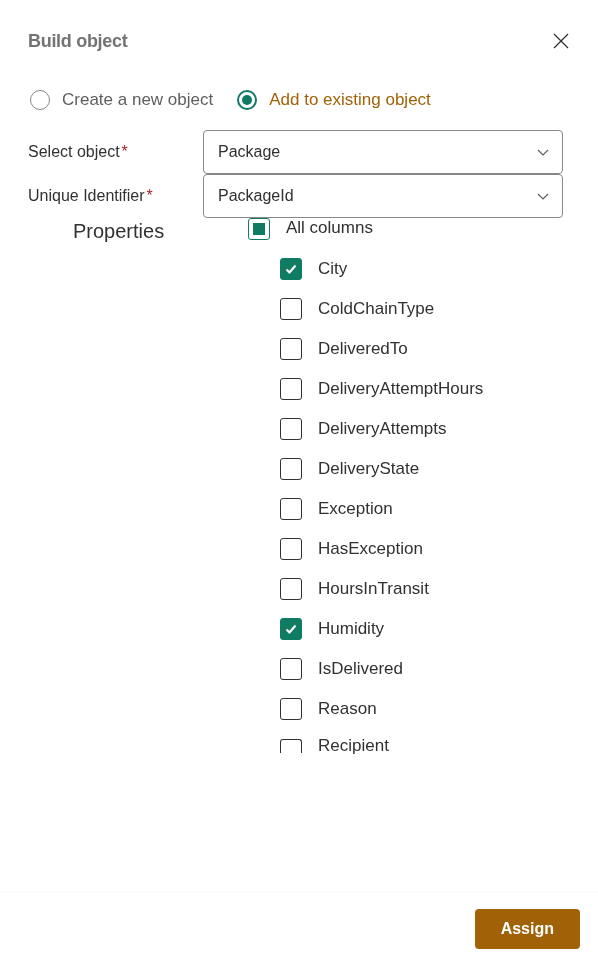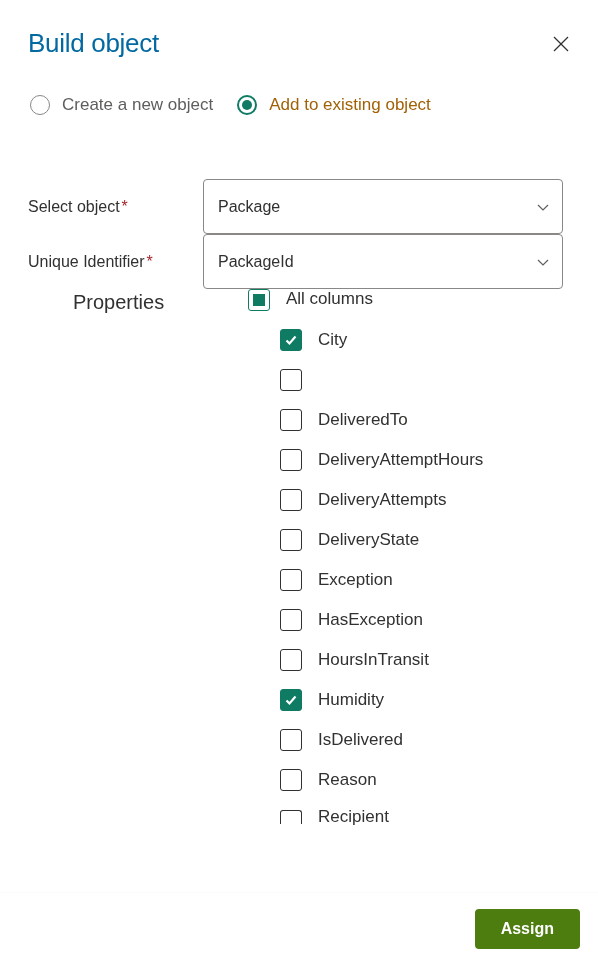--- a/index.html
+++ b/index.html
@@ -17,23 +17,23 @@
     padding: 28px 24px 84px 28px;
     position: relative;
   }
   .header {
     display: flex;
     justify-content: space-between;
     align-items: center;
     margin-bottom: 36px;
   }
   .title {
-    font-size: 26px;
-    font-weight: 400;
-    color: #0369a1;
+    font-size: 18px;
+    font-weight: 700;
+    color: #737373;
     letter-spacing: -0.3px;
   }
   .close-btn {
     background: none;
     border: none;
     cursor: pointer;
     padding: 4px;
     display: flex;
     align-items: center;
     justify-content: center;
@@ -59,21 +59,21 @@
     font-size: 11px;
     color: #605e5c;
     line-height: 1;
     padding: 1px 0;
   }
 
   .radio-row {
     display: flex;
     align-items: center;
     gap: 24px;
-    margin-bottom: 64px;
+    margin-bottom: 20px;
     padding-left: 2px;
   }
   .radio-opt {
     display: flex;
     align-items: center;
     gap: 12px;
     cursor: pointer;
   }
   .radio-circle {
     width: 20px;
@@ -111,21 +111,21 @@
     color: #323130;
   }
   .req { color: #a4262c; margin-left: 2px; }
   .select-wrap {
     flex: 1;
     max-width: 360px;
     position: relative;
   }
   .select-box {
     width: 100%;
-    height: 55px;
+    height: 44px;
     border: 1px solid #8a8886;
     border-radius: 4px;
     background: #fff;
     padding: 0 38px 0 14px;
     font-size: 16px;
     color: #323130;
     display: flex;
     align-items: center;
     cursor: pointer;
     position: relative;
@@ -210,21 +210,21 @@
     right: 0;
     height: 72px;
     display: flex;
     align-items: center;
     justify-content: flex-end;
     padding-right: 18px;
     background: #fff;
     border-top: 1px solid rgba(0,0,0,0.02);
   }
   .primary-btn {
-    background: #4d7c0f;
+    background: #a16207;
     color: #fff;
     border: none;
     border-radius: 4px;
     height: 40px;
     padding: 0 26px;
     font-size: 16px;
     font-weight: 600;
     cursor: pointer;
   }
 </style>
@@ -305,20 +305,21 @@
             <div class="prop-row">
               <span class="check checked">
                 <svg width="14" height="14" viewBox="0 0 14 14">
                   <polyline points="2.5,7.5 5.5,10.5 11.5,3.5"></polyline>
                 </svg>
               </span>
               <span class="prop-label">City</span>
             </div>
             <div class="prop-row">
               <span class="check"></span>
+              <span class="prop-label">ColdChainType</span>
             </div>
             <div class="prop-row">
               <span class="check"></span>
               <span class="prop-label">DeliveredTo</span>
             </div>
             <div class="prop-row">
               <span class="check"></span>
               <span class="prop-label">DeliveryAttemptHours</span>
             </div>
             <div class="prop-row">

